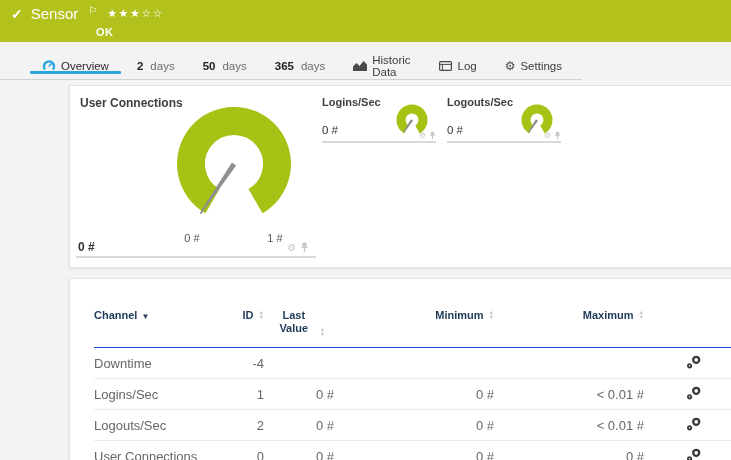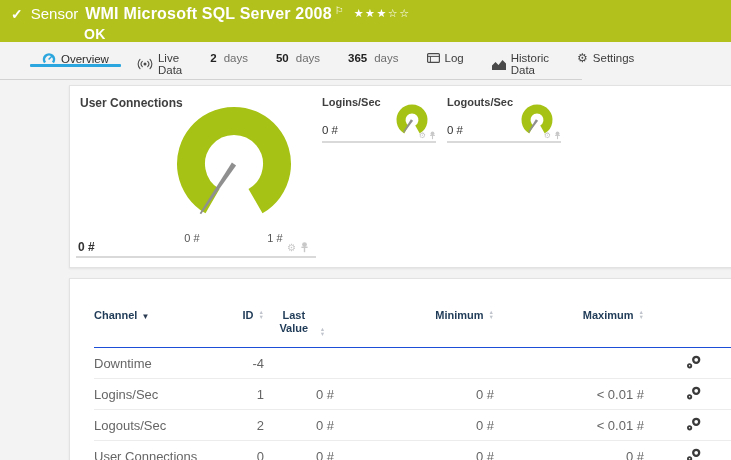--- a/index.html
+++ b/index.html
@@ -7,25 +7,25 @@
   .page { position:relative; width:731px; height:460px; background:#f3f3f3; overflow:hidden; }
 
   
   .topbar { position:absolute; top:0; left:0; width:731px; height:42px; background:#b2c11c; color:#fff; }
   .topbar-row { position:absolute; left:11px; top:5px; display:flex; align-items:baseline; white-space:nowrap; }
   .check { font-size:14px; font-weight:bold; margin-right:8px; }
   .kind { font-size:15px; font-weight:400; margin-right:7px; }
   .sensor-title { font-size:16px; font-weight:bold; letter-spacing:0.2px; }
   .flag { font-size:10px; vertical-align:super; margin-left:3px; position:relative; top:-5px; display:inline-block; }
   .stars { font-size:11px; letter-spacing:1.5px; margin-left:10px; position:relative; top:-2px; }
-  .ok-text { position:absolute; left:40px; top:26px; font-size:14px; font-weight:bold; letter-spacing:0.4px;padding-left:44px; }
+  .ok-text { position:absolute; left:52px; top:26px; font-size:11px; font-weight:bold; letter-spacing:0.4px;padding-left:44px; }
 
   
   .tabbar { position:absolute; top:52px; left:0; width:582px; height:28px; border-bottom:1px solid #d2d2d2;
-            display:flex; justify-content:space-between; align-items:flex-start; padding:0 6px 0 28px; }
+            display:flex; justify-content:space-between; align-items:center; padding:0 6px 0 28px; }
   .tab { position:relative; display:flex; align-items:center; gap:5px; padding:0 14px; font-size:11.5px; color:#3c3c3c; cursor:pointer; }
   .tab .num { font-weight:bold; color:#222; }
   .tab .unit { color:#6e6e6e; margin-left:2px; }
   .tab.active { color:#2b2b2b; }
   .tab.active::after { content:""; position:absolute; left:2px; right:2px; bottom:-2px; height:3px; background:#2ba6de; border-radius:1px; }
   .ticon { display:inline-flex; align-items:center; }
   .gear-glyph { font-size:12px; color:#4a4a4a; line-height:1; }
 
   
   .card { position:absolute; left:28px; width:695px; background:#fff; border:1px solid #e2e2e2;
@@ -75,75 +75,65 @@
 </style>
 </head>
 <body>
 
 <div class="page">
 
   <div class="topbar">
     <div class="topbar-row">
       <span class="check">✓</span>
       <span class="kind">Sensor</span>
-      <span class="sensor-title">WMI Microsoft SQL Server 2008</span>
       <span class="flag">⚐</span>
       <span class="stars">★★★☆☆</span>
     </div>
     <div class="ok-text">OK</div>
   </div>
 
   <div class="tabbar">
     <div class="tab active">
       <span class="ticon">
         <svg width="14" height="13" viewBox="0 0 14 13">
           <path d="M 3 10.4 A 5 5 0 1 1 11 10.4" fill="none" stroke="#2ba6de" stroke-width="2.5"></path>
           <path d="M6.6 7.6 L10.6 3.4" stroke="#2ba6de" stroke-width="1.5"></path>
         </svg>
       </span>
       <span>Overview</span>
     </div>
     <div class="tab">
+      <span class="num">2</span>
+      <span class="unit">days</span>
+    </div>
+    <div class="tab">
+      <span class="num">50</span>
+      <span class="unit">days</span>
+    </div>
+    <div class="tab">
+      <span class="num">365</span>
+      <span class="unit">days</span>
+    </div>
+    <div class="tab">
       <span class="ticon">
-        <svg width="16" height="12" viewBox="0 0 16 12">
-          <circle cx="8" cy="6" r="1.5" fill="#4a4a4a"></circle>
-          <path d="M5.3 3.4 a3.7 3.7 0 0 0 0 5.2 M3 1.4 a6.6 6.6 0 0 0 0 9.2 M10.7 3.4 a3.7 3.7 0 0 1 0 5.2 M13 1.4 a6.6 6.6 0 0 1 0 9.2" stroke="#4a4a4a" stroke-width="1.1" fill="none" stroke-linecap="round"></path>
+        <svg width="14" height="11" viewBox="0 0 14 11">
+          <path d="M0 11 L0 6.5 L3.5 3 L6.5 6 L10.5 1 L14 4.5 L14 11 Z" fill="#4a4a4a"></path>
         </svg>
       </span>
-      <span>Live Data</span>
-    </div>
-    <div class="tab">
-      <span class="num">2</span>
-      <span class="unit">days</span>
-    </div>
-    <div class="tab">
-      <span class="num">50</span>
-      <span class="unit">days</span>
-    </div>
-    <div class="tab">
-      <span class="num">365</span>
-      <span class="unit">days</span>
+      <span>Historic Data</span>
     </div>
     <div class="tab">
       <span class="ticon">
         <svg width="13" height="10" viewBox="0 0 13 10">
           <rect x="0.6" y="0.6" width="11.8" height="8.8" rx="1" fill="none" stroke="#4a4a4a" stroke-width="1.2"></rect>
           <line x1="0.6" y1="3.4" x2="12.4" y2="3.4" stroke="#4a4a4a" stroke-width="1"></line>
           <line x1="3.4" y1="3.4" x2="3.4" y2="9.4" stroke="#4a4a4a" stroke-width="1"></line>
         </svg>
       </span>
       <span>Log</span>
-    </div>
-    <div class="tab">
-      <span class="ticon">
-        <svg width="14" height="11" viewBox="0 0 14 11">
-          <path d="M0 11 L0 6.5 L3.5 3 L6.5 6 L10.5 1 L14 4.5 L14 11 Z" fill="#4a4a4a"></path>
-        </svg>
-      </span>
-      <span>Historic Data</span>
     </div>
     <div class="tab">
       <span class="ticon gear-glyph">⚙</span>
       <span>Settings</span>
     </div>
   </div>
 
   <div class="card card-gauges">
 
     <div class="panel-title">User Connections</div>

